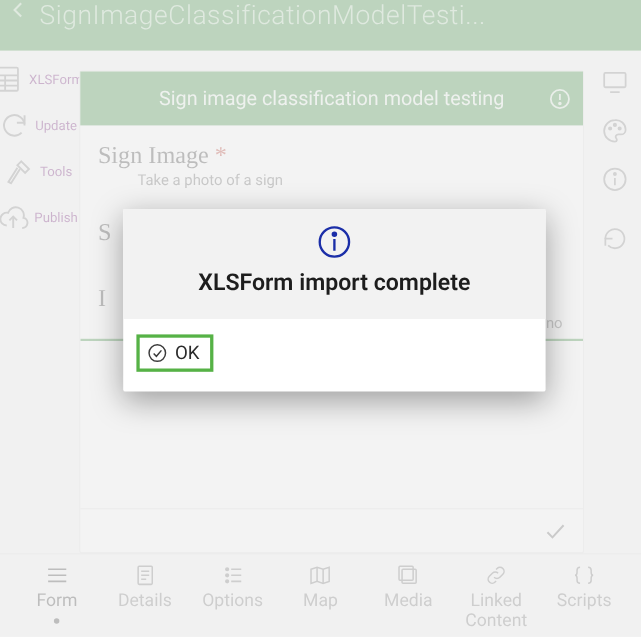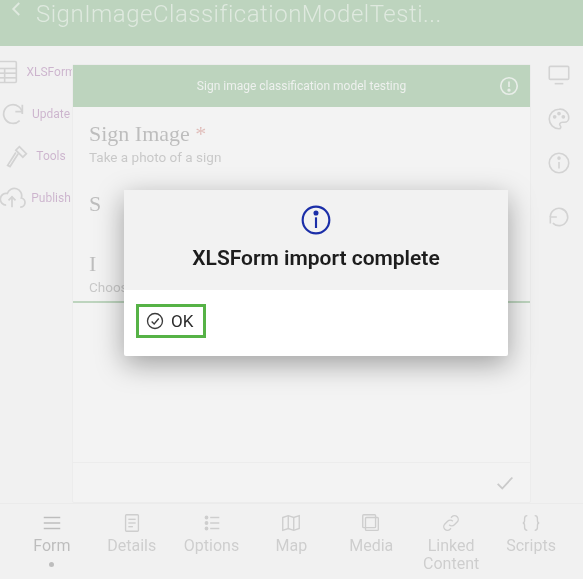--- a/index.html
+++ b/index.html
@@ -65,41 +65,41 @@
     border: 1px solid #e0e0e0;
     border-radius: 2px;
     height: 100%;
     display: flex;
     flex-direction: column;
   }
   .form-header {
     background: #3a8d3f;
     color: #e8f2e8;
     text-align: center;
-    font-size: 12px;
+    font-size: 18px;
     padding: 14px 8px;
     position: relative;
   }
   .form-header .warn {
     position: absolute;
     right: 10px;
     top: 50%;
     transform: translateY(-50%);
     width: 22px; height: 22px;
     color: #d6e8d6;
   }
   .form-body {
     padding: 14px 16px 0 16px;
     color: #3b3b3b;
     flex: 1;
     overflow: hidden;
   }
   .q-title { font-size: 22px; font-weight: 400; font-family: Liberation Serif, serif; }
   .req { color: #b73a2e; }
-  .q-hint { font-size: 13.5px; color: #636363; margin-top: 2px; }
+  .q-hint { font-size: 13.5px; color: #636363; margin-top: 2px; margin-left: 36px; }
   .q-block { margin-bottom: 26px; }
   .divider {
     height: 2px;
     background: #3a8d3f;
     margin: 6px -16px 0 -16px;
   }
   .form-footer {
     border-top: 1px solid #e0e0e0;
     height: 40px;
     display: flex;
@@ -140,21 +140,21 @@
   }
   .tab-label { line-height: 1.1; text-align: center; white-space: pre-line; max-width: 60px; }
   
   .scrim {
     position: absolute;
     inset: 0;
     background: rgba(240,240,240,0.72);
   }
   .dialog {
     position: absolute;
-    left: 124px;
+    left: 112px;
     top: 190px;
     width: 384px;
     background: #fff;
     box-shadow: 0 8px 28px rgba(0,0,0,0.35);
     border-radius: 2px;
     overflow: visible;
   }
   .dialog-head {
     background: #f2f2f2;
     padding: 14px 10px 20px 10px;

